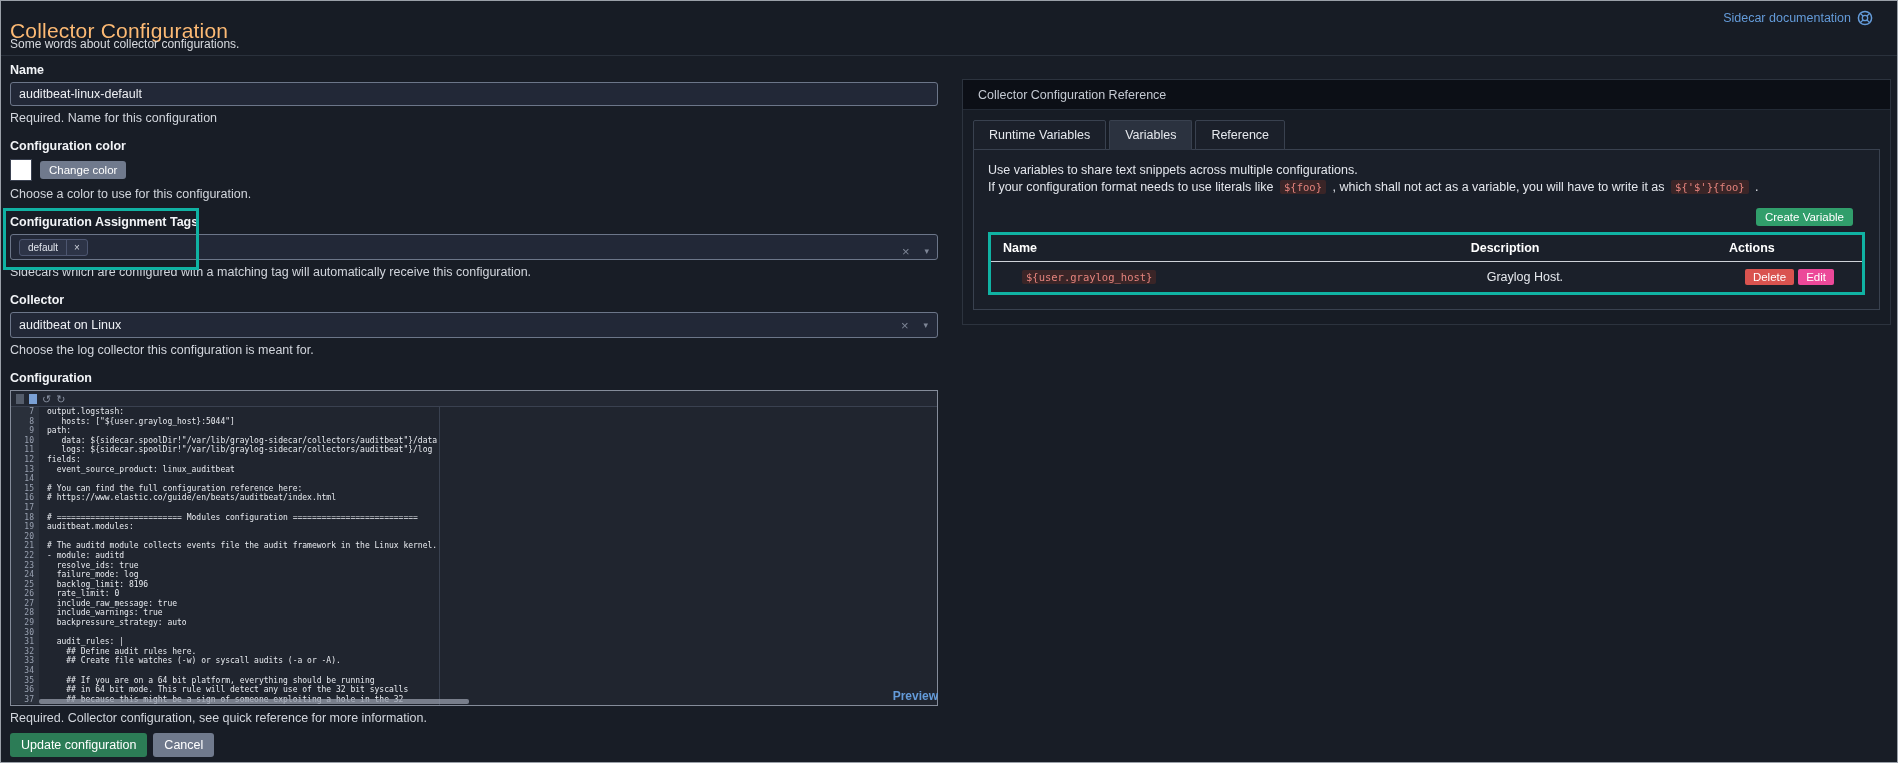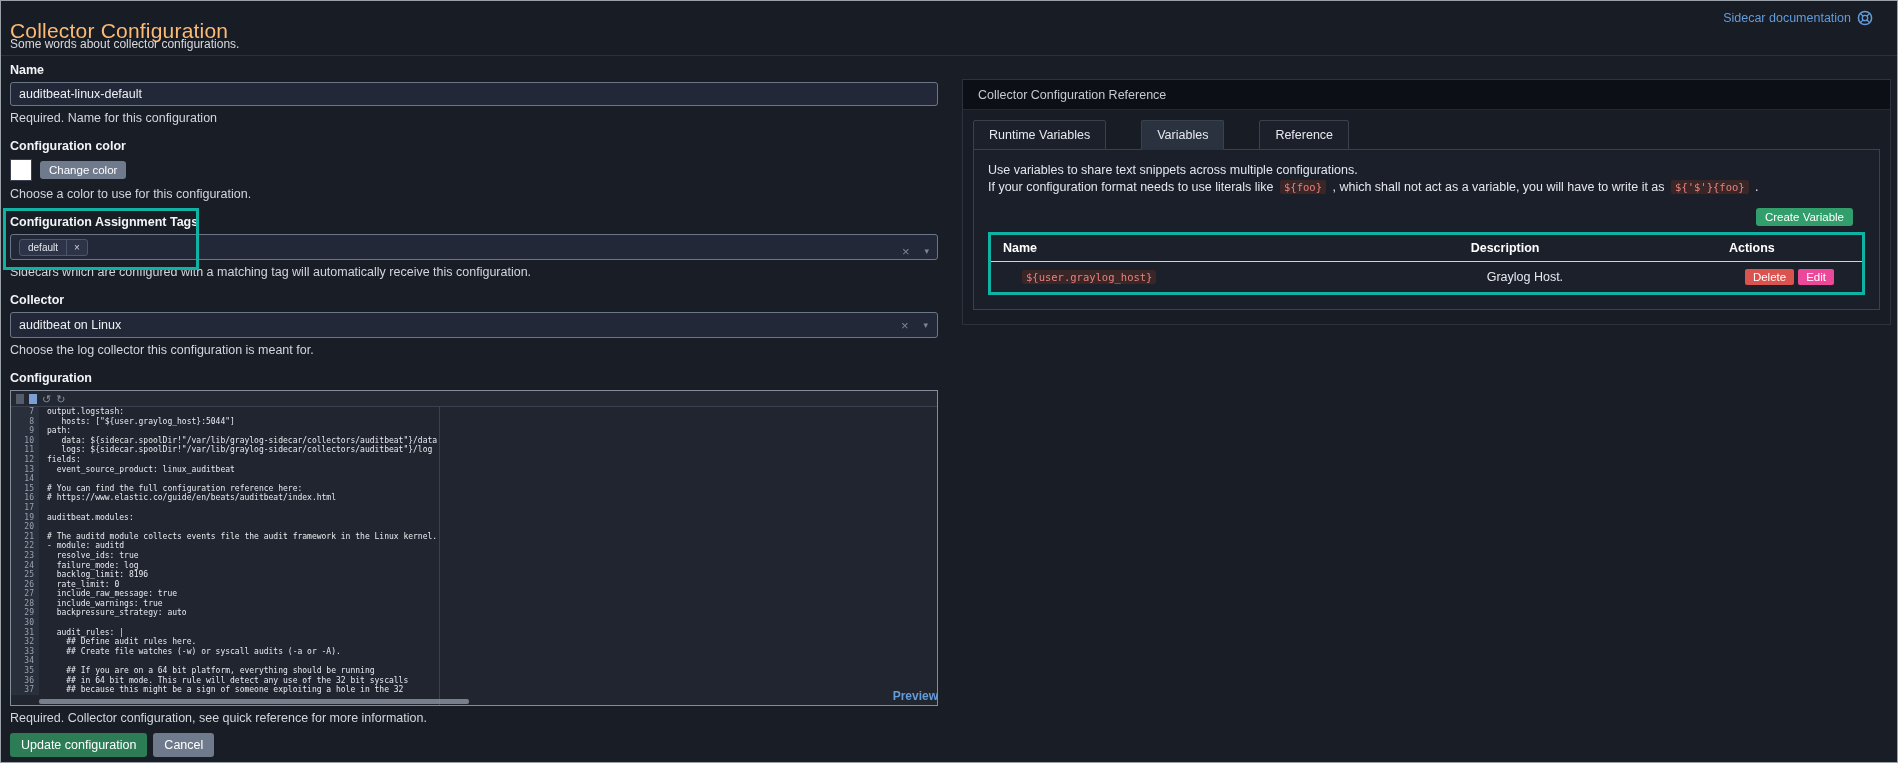--- a/index.html
+++ b/index.html
@@ -55,21 +55,21 @@
   .code-line .ln { flex:0 0 28px; text-align:right; padding-right:5px; background:#2a303b; color:#99a1b1; }
   .code-line .lt { padding-left:8px; white-space:pre; color:#e8ebf0; }
   .hscroll { position:absolute; left:28px; bottom:1px; width:430px; height:5px; background:#959cab; opacity:.75; border-radius:2px; cursor:pointer; }
   .preview-link { position:absolute; right:0; top:318px; color:#649bd9; font-size:12px; cursor:pointer;font-weight:bold; }
   .form-actions { margin-top:8px; display:flex; gap:6px; }
   .btn-md { font-size:12.5px; padding:5px 11px; }
   
   .ref-panel { position:absolute; left:961px; top:78px; width:929px; border:1px solid #2c333e; background:#171c25; padding-bottom:14px; }
   .ref-header { height:30px; background:#0c0f16; border-bottom:1px solid #232a35; display:flex; align-items:center; padding:0 15px; font-size:12.5px; color:#c5cad3; }
   .ref-body { padding:10px 10px 0; }
-  .tabs { display:flex; list-style:none; position:relative; z-index:2;gap:32px; }
+  .tabs { display:flex; list-style:none; position:relative; z-index:2; }
   .tab { padding:7px 15px; font-size:12.5px; color:#e6e9ee; border:1px solid #39414f; background:#1b202a; margin-right:3px; border-radius:2px 2px 0 0; cursor:pointer; }
   .tab.active { background:#2b323f; border-bottom-color:#2b323f; }
   .tab-content { border:1px solid #39414f; margin-top:-1px; padding:12px 14px 14px; background:#1a1f29; }
   .intro p { font-size:12.5px; color:#e3e6ec; line-height:17px; }
   .code-chip { font-family:"DejaVu Sans Mono",monospace; font-size:10.5px; color:#e4837d; background:#3a2527; border-radius:2px; padding:1px 4px; margin:0 3px; }
   .create-row { text-align:right; margin:12px 12px 6px 0; }
   .table-anno { border:3px solid #10b2a3; margin-top:2px; }
   table.vars { width:100%; border-collapse:collapse; background:#1b202a; }
   table.vars th { text-align:left; font-size:12.5px; color:#fff; padding:6px 12px; border-bottom:1px solid #cfd3d9; }
   table.vars td { font-size:12.5px; color:#e6e9ee; padding:7px 28px; }
@@ -199,20 +199,24 @@
           <div class="code-line">
             <span class="ln">16</span>
             <span class="lt"># https://www.elastic.co/guide/en/beats/auditbeat/index.html</span>
           </div>
 
           <div class="code-line">
             <span class="ln">17</span>
             <span class="lt"></span>
           </div>
 
+          <div class="code-line">
+            <span class="ln">18</span>
+            <span class="lt"># ========================== Modules configuration ==========================</span>
+          </div>
 
           <div class="code-line">
             <span class="ln">19</span>
             <span class="lt">auditbeat.modules:</span>
           </div>
 
           <div class="code-line">
             <span class="ln">20</span>
             <span class="lt"></span>
           </div>

